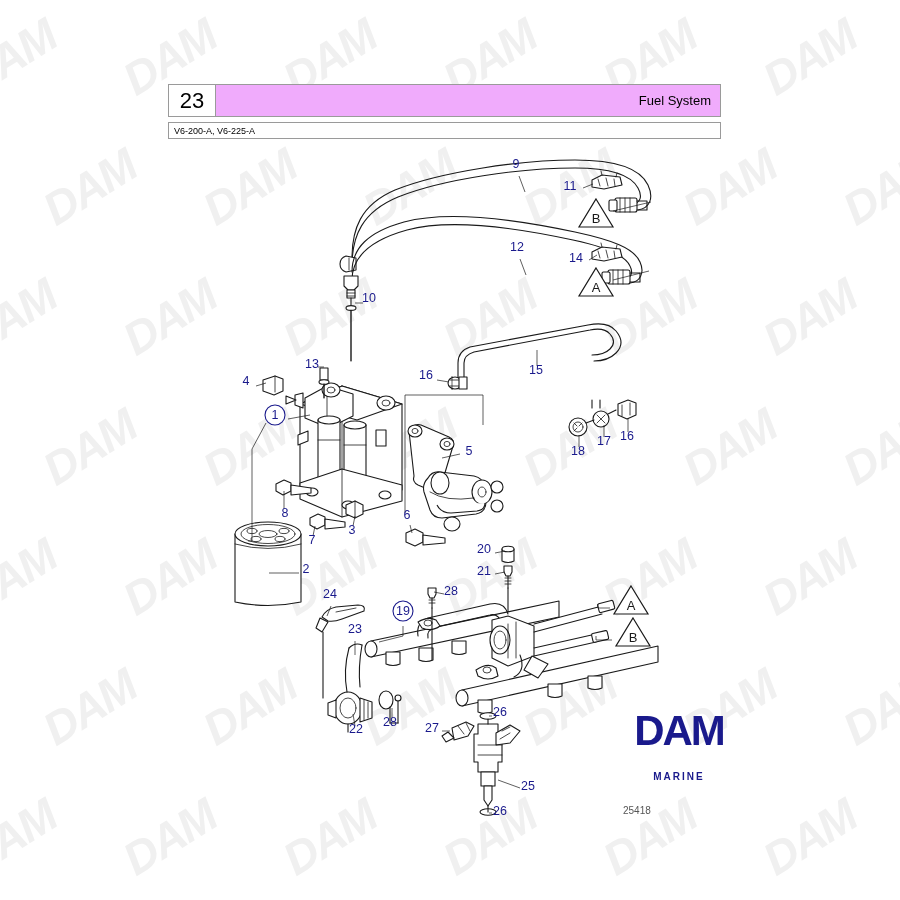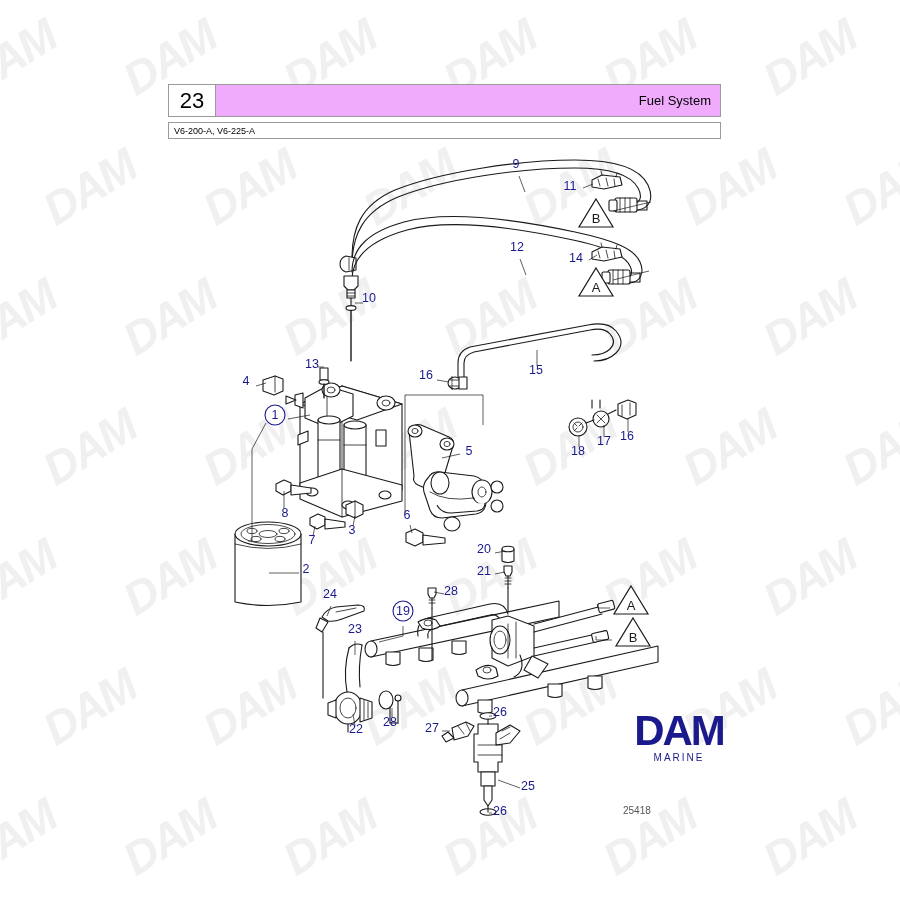--- a/index.html
+++ b/index.html
@@ -34,22 +34,22 @@
 
   
   #drawing{position:absolute;left:0;top:0;width:900px;height:900px;}
 
   
   #site-url{position:absolute;left:155px;top:725px;font-size:21px;
             color:#2222aa;font-family:"Liberation Sans",sans-serif;}
   #dam-logo{position:absolute;left:604px;top:710px;text-align:center;width:150px;}
   #dam-word{font-size:42px;font-weight:bold;color:#1a1a8c;letter-spacing:-2px;
             font-family:"Liberation Sans",sans-serif;line-height:1;}
-  #dam-sub{font-size:10px;font-weight:normal;color:#1a1a8c;letter-spacing:2px;
-           margin-top:0;font-family:"Liberation Sans",sans-serif;}
+  #dam-sub{font-size:10px;font-weight:bold;color:#1a1a8c;letter-spacing:2px;
+           margin-top:19px;font-family:"Liberation Sans",sans-serif;}
   #drawing-number{position:absolute;left:623px;top:805px;font-size:10px;color:#555;}
 
   
 </style>
 </head>
 <body>
 
 <div id="watermarks">
     <div class="wm" style="left: -40px; top: 30px;">DAM</div>
     <div class="wm" style="left: 120px; top: 30px;">DAM</div>

